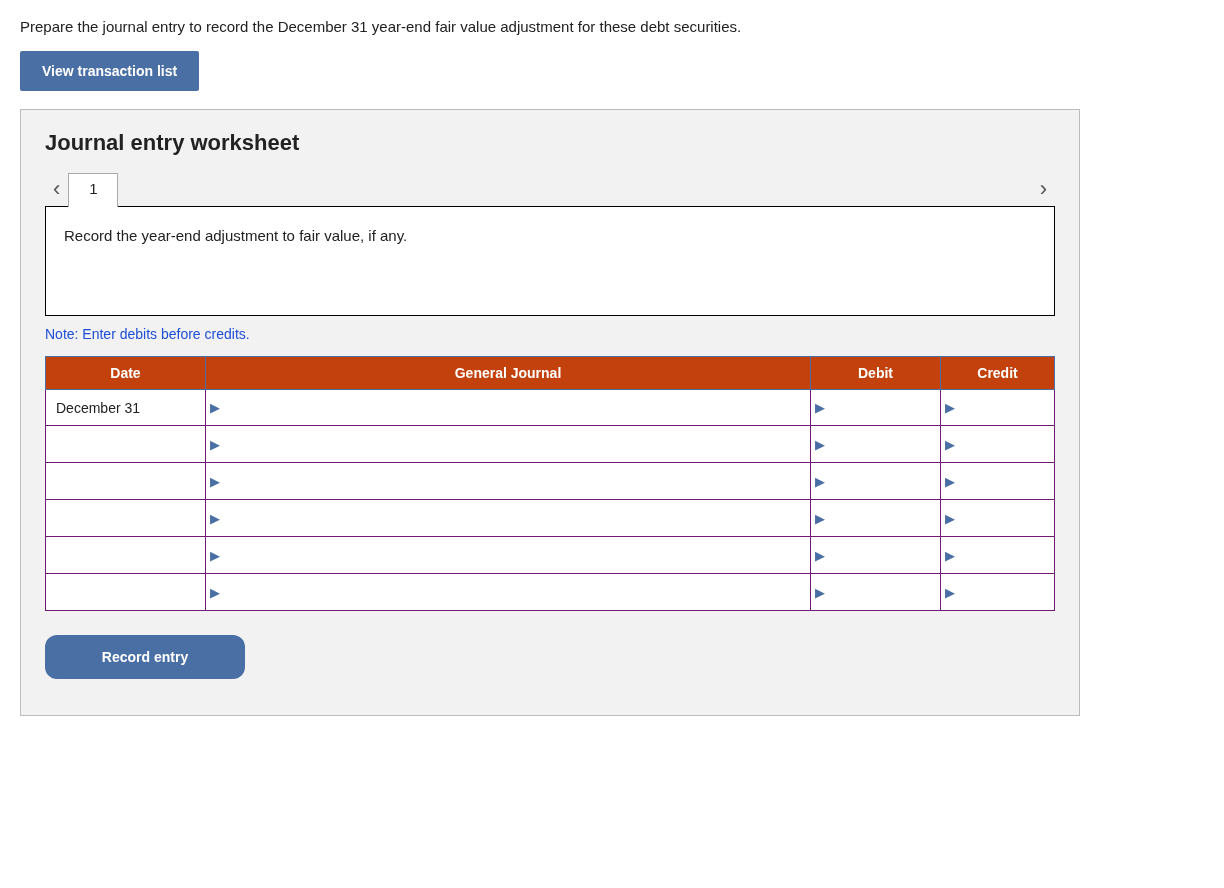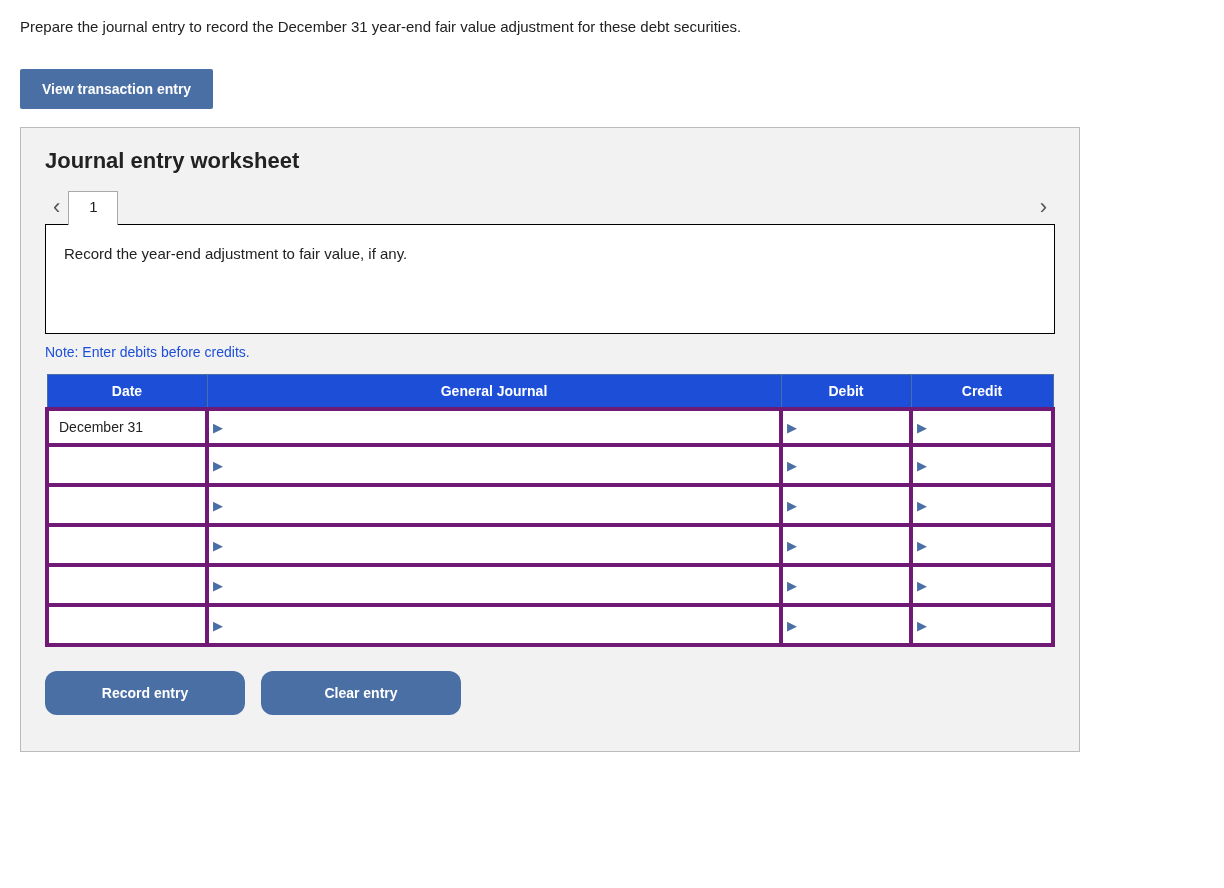--- a/index.html
+++ b/index.html
@@ -14,21 +14,21 @@
       background: #fff;
       color: #222;
       width: 1224px;
       min-height: 888px;
       padding: 16px 20px;
     }
 
     .page-instruction {
       font-size: 15px;
       color: #222;
-      margin-bottom: 32px;
+      margin-bottom: 14px;
       line-height: 1.4;
     }
 
     .view-transaction-btn {
       display: inline-block;
       background: #4a6fa5;
       color: #fff;
       font-weight: bold;
       font-size: 14px;
       padding: 12px 22px;
@@ -91,31 +91,31 @@
       margin-bottom: 14px;
     }
 
     .journal-table {
       width: 100%;
       border-collapse: collapse;
       margin-bottom: 24px;
     }
 
     .journal-table th {
-      background: #1d4ed8;
+      background: #c2410c;
       color: #fff;
       font-weight: bold;
       text-align: center;
       padding: 8px 6px;
       border: 1px solid #4a6fa5;
       font-size: 14px;
     }
 
     .journal-table td {
-      border: 4px solid #701a75;
+      border: 1px solid #701a75;
       padding: 0;
       height: 36px;
       background: #fff;
     }
 
     .journal-table td.date-cell {
       padding: 6px 10px;
       font-size: 14px;
       vertical-align: middle;
     }
@@ -126,21 +126,21 @@
       border: none;
       outline: none;
       padding: 4px 6px;
       font-size: 14px;
       background: transparent;
     }
 
     .col-date { width: 160px; }
     .col-journal { width: auto; }
     .col-debit { width: 130px; }
-    .col-credit { width: 142px; }
+    .col-credit { width: 114px; }
 
     .cell-with-arrow {
       position: relative;
       display: flex;
       align-items: center;
     }
 
     .cell-arrow {
       color: #4a6fa5;
       font-size: 13px;
@@ -186,21 +186,21 @@
       align-items: stretch;
     }
   </style>
 </head>
 <body>
 
 
 
 <p class="page-instruction">Prepare the journal entry to record the December 31 year-end fair value adjustment for these debt securities.</p>
 
-<button class="view-transaction-btn">View transaction entry</button>
+<button class="view-transaction-btn">View transaction list</button>
 
 <div class="worksheet-container">
 
   <div class="worksheet-title">Journal entry worksheet</div>
 
   <div class="tab-row">
     <span class="nav-arrow">‹</span>
     <div class="tab-number">1</div>
     <span class="nav-arrow nav-arrow-right">›</span>
   </div>
@@ -345,19 +345,18 @@
               <span class="cell-arrow">▶</span>
               <input type="text" class="cell-input" style="">
             </div>
           </td>
         </tr>
       </tbody>
   </table>
 
   <div class="buttons-row">
     <button class="action-btn">Record entry</button>
-    <button class="action-btn">Clear entry</button>
   </div>
 
 </div>
 
 
 
 
 </body></html>

